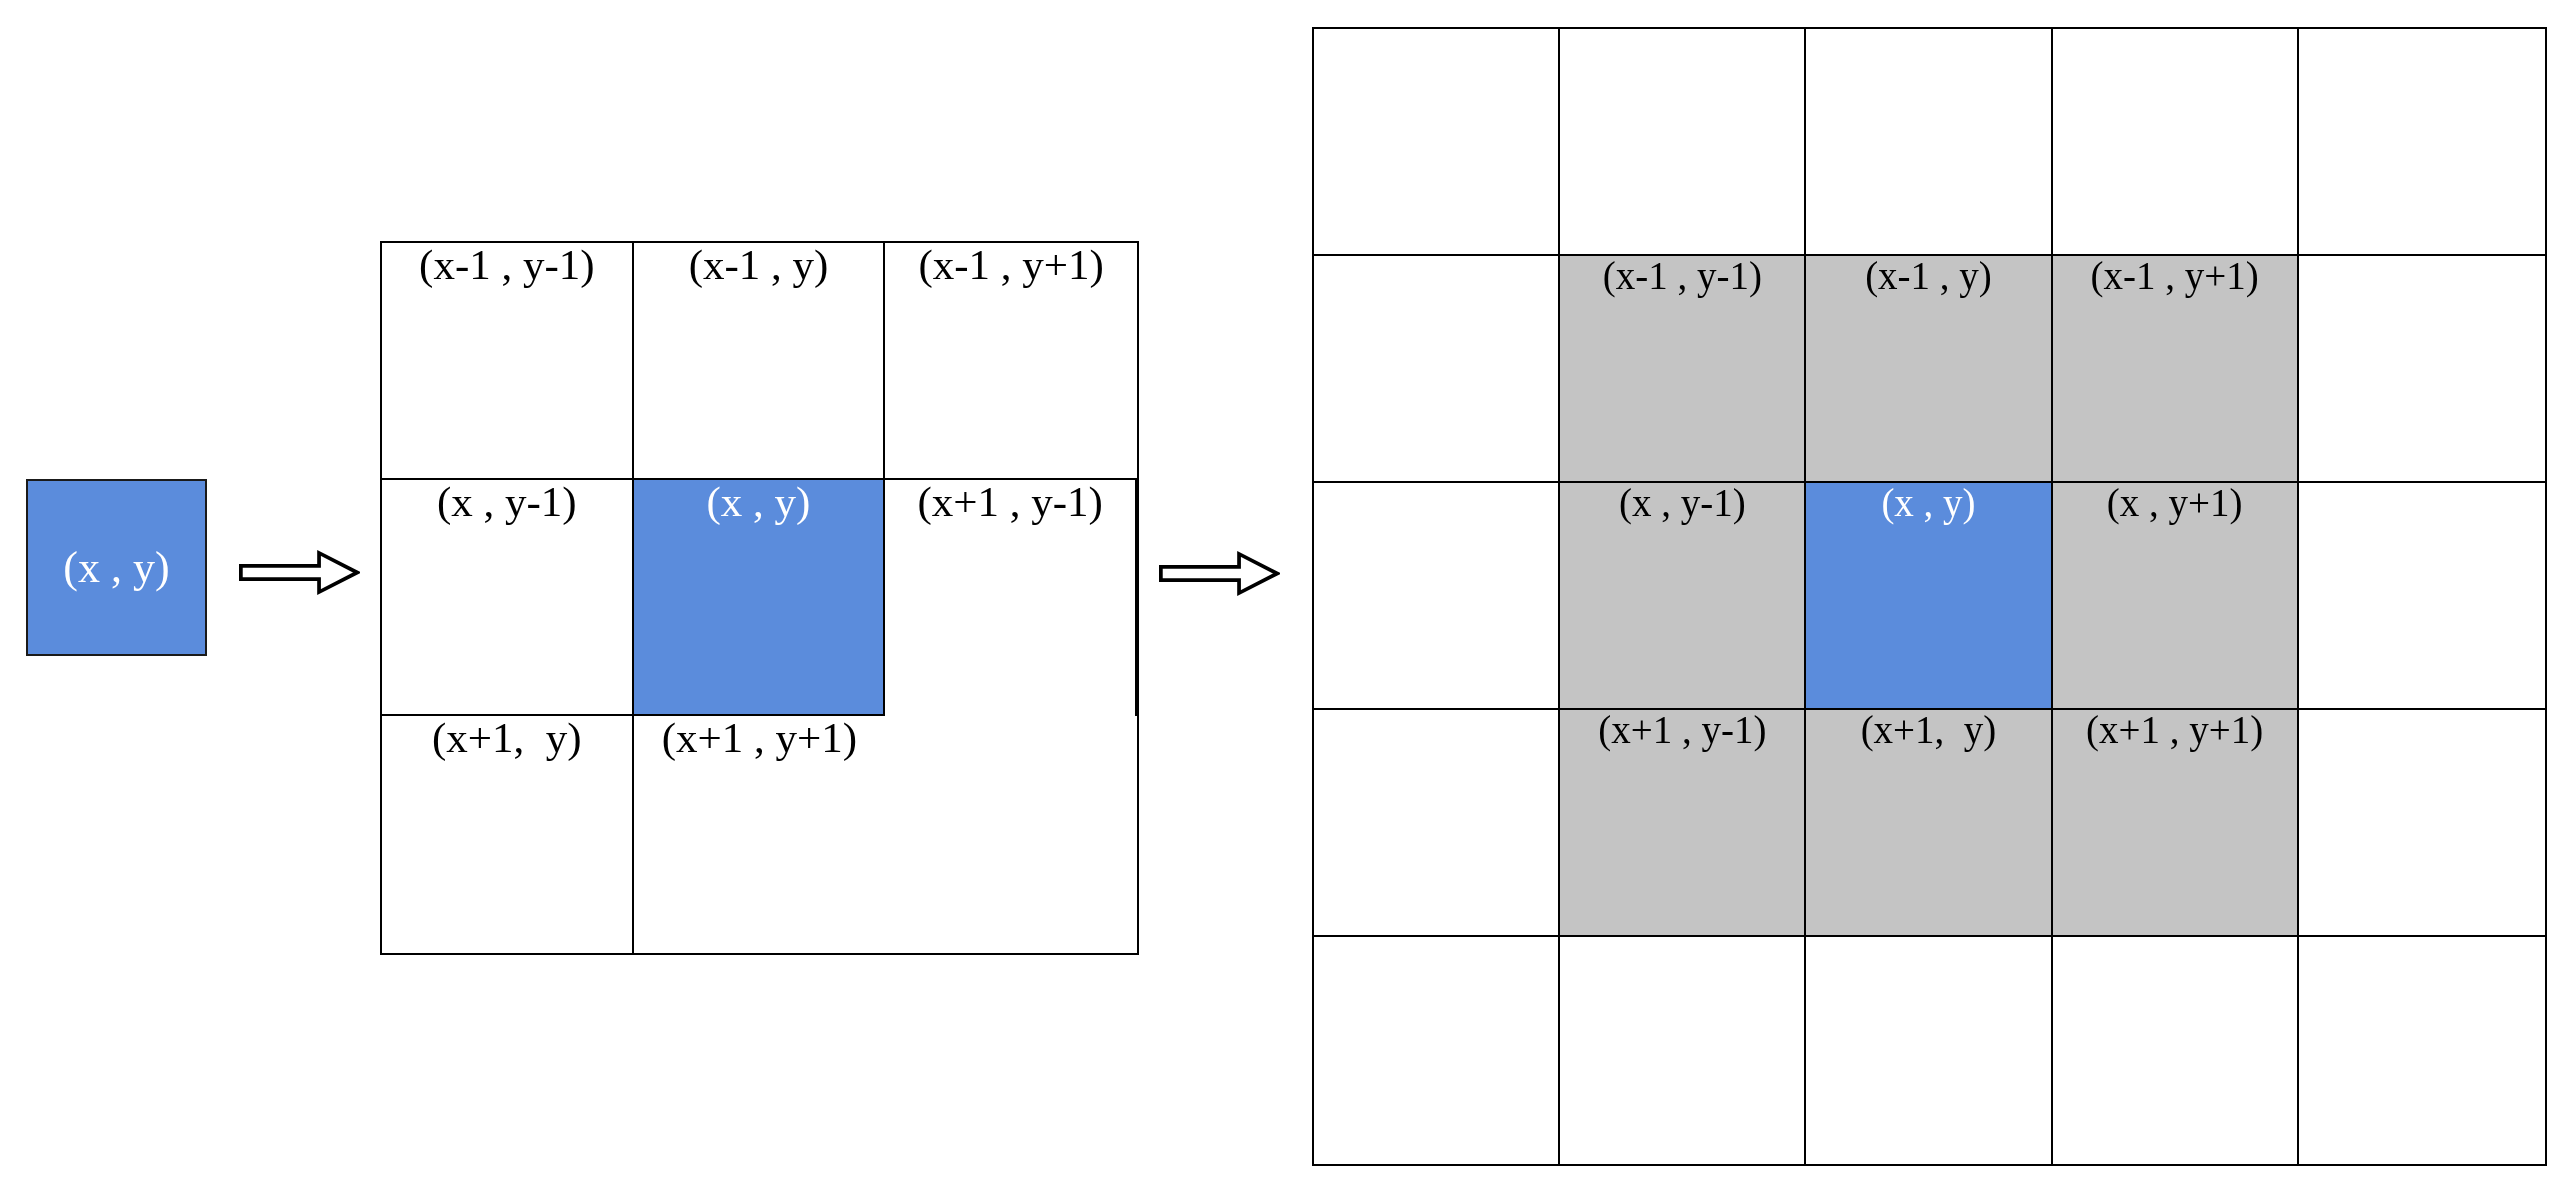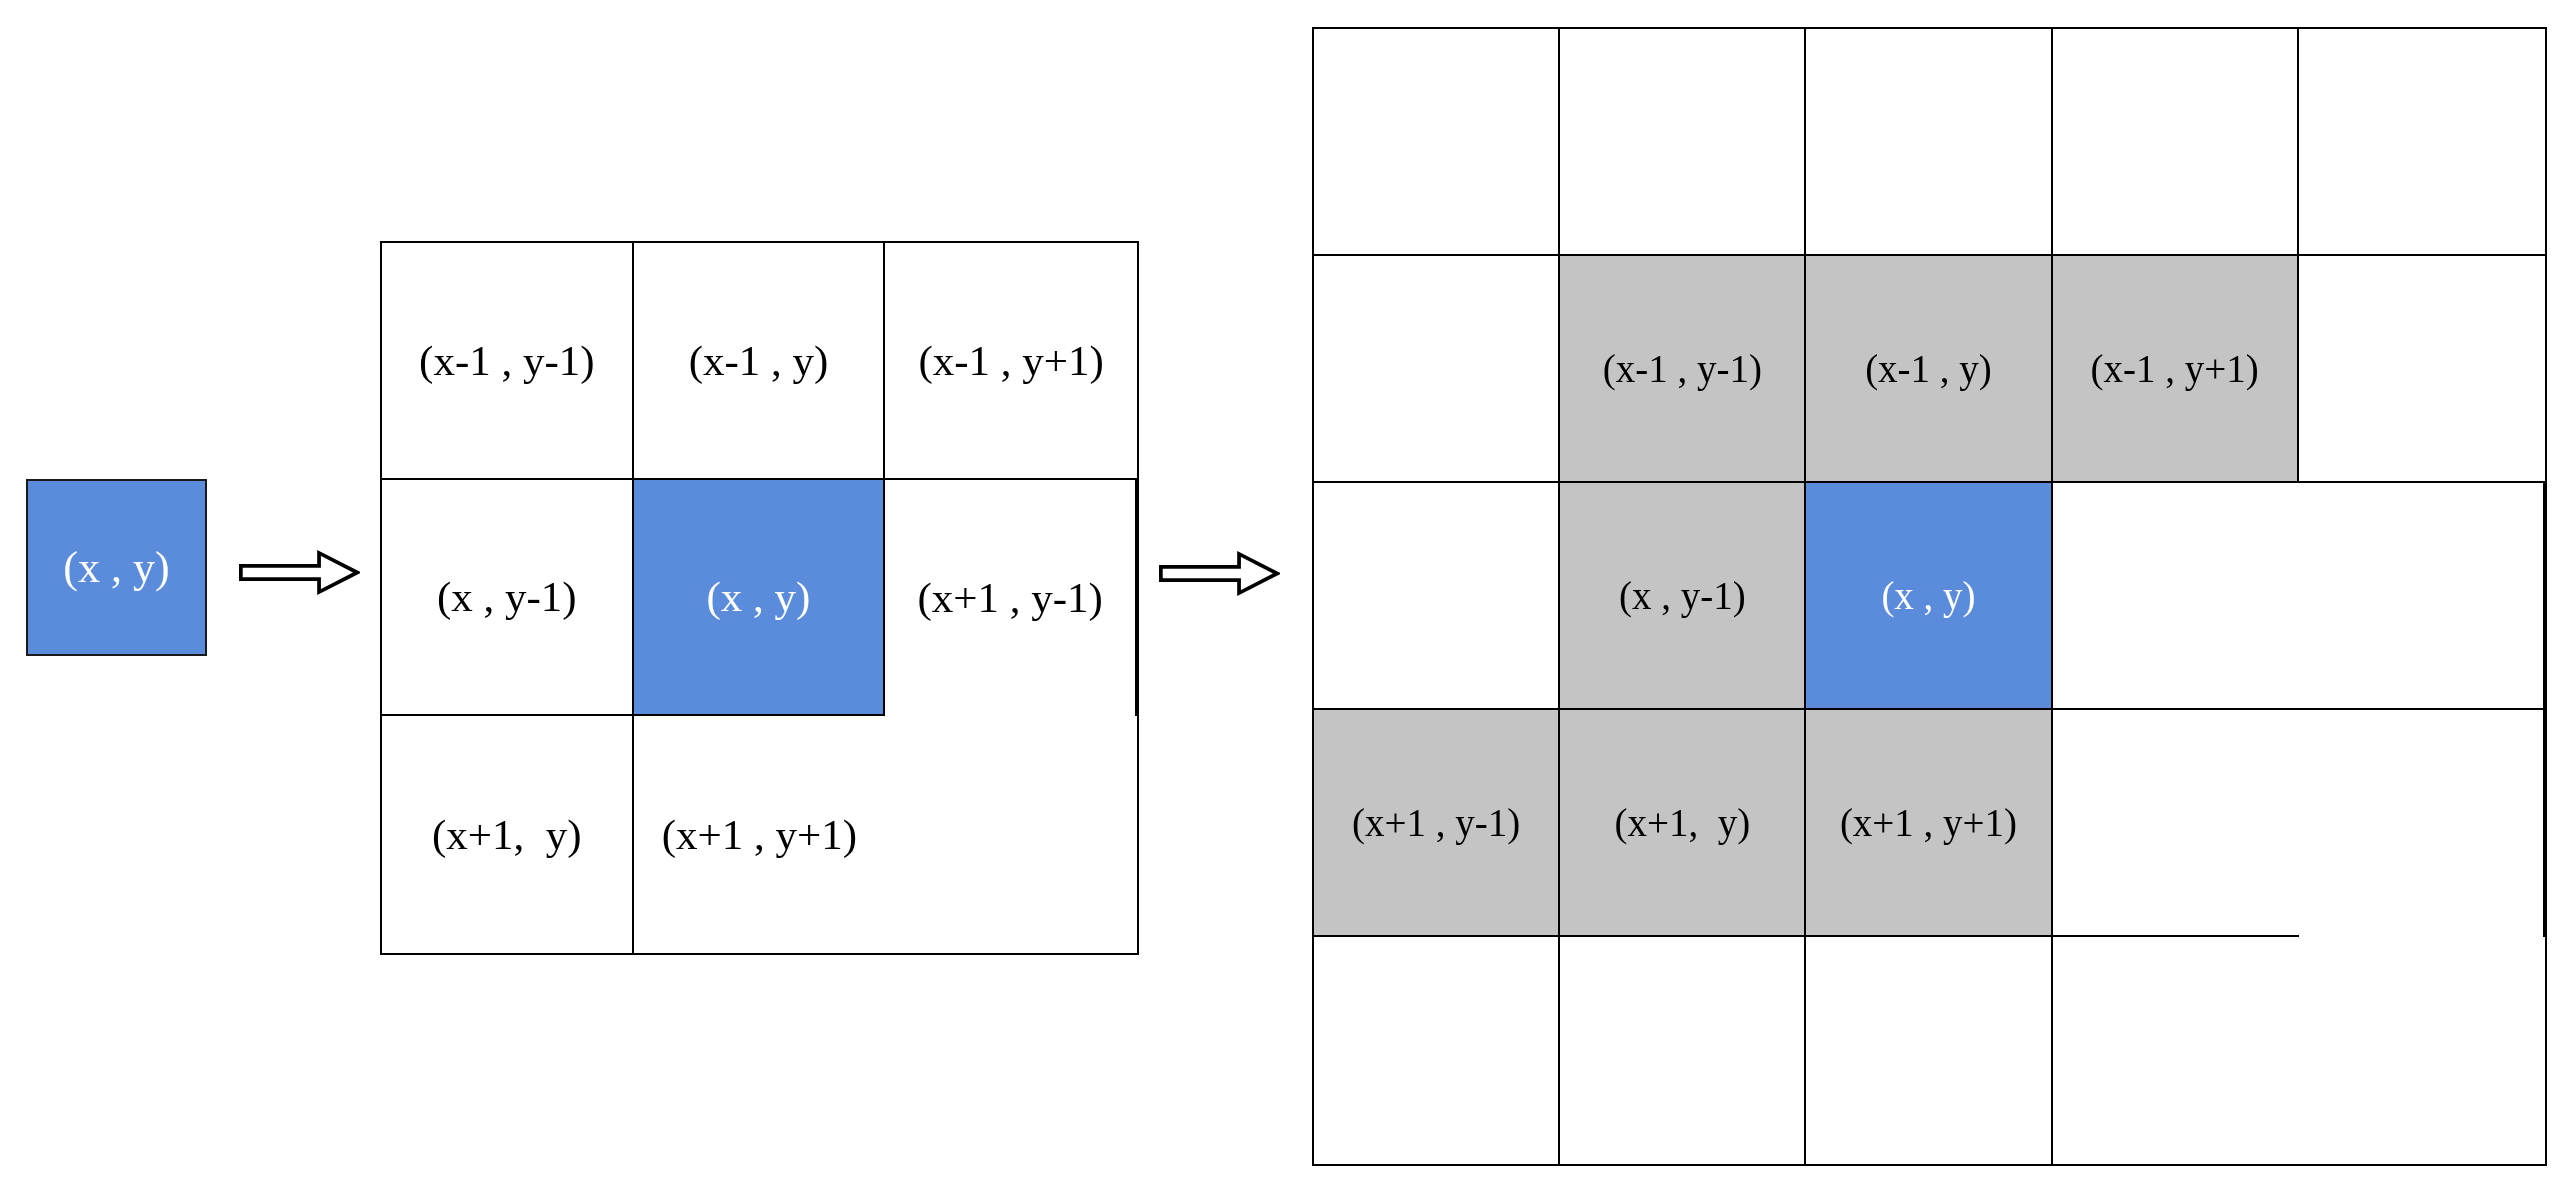--- a/index.html
+++ b/index.html
@@ -30,21 +30,21 @@
     border:2.8px solid #000;
     box-sizing:border-box;
     background:#fff;
   }
   .grid-3{left:380px;top:241px;width:759px;height:714px;}
   .grid-5{left:1312px;top:27px;width:1235px;height:1139px;}
   .cell{
     border-right:2.8px solid #000;
     border-bottom:2.8px solid #000;
     box-sizing:border-box;
-    display:flex;align-items:center;justify-content:center;
+    display:flex;justify-content:center;
     background:#fff;color:#000;
   }
   .cell.last-col{border-right:none;}
   .cell.last-row{border-bottom:none;}
   .cell.fill-gray{background:var(--gray);}
   .cell.fill-blue{background:var(--blue);color:#fff;}
   .grid-3 .cell-label{font-size:43px;}
   .grid-5 .cell-label{font-size:39px;}
   .cell-label{white-space:pre;line-height:1;}
 </style>
@@ -125,20 +125,23 @@
       </div>
       <div class="cell fill-white">
         <span class="cell-label"></span>
       </div>
       <div class="cell fill-gray">
         <span class="cell-label">(x , y-1)</span>
       </div>
       <div class="cell fill-blue">
         <span class="cell-label">(x , y)</span>
       </div>
+      <div class="cell fill-gray">
+        <span class="cell-label">(x , y+1)</span>
+      </div>
       <div class="cell fill-white last-col">
         <span class="cell-label"></span>
       </div>
       <div class="cell fill-white">
         <span class="cell-label"></span>
       </div>
       <div class="cell fill-gray">
         <span class="cell-label">(x+1 , y-1)</span>
       </div>
       <div class="cell fill-gray">

